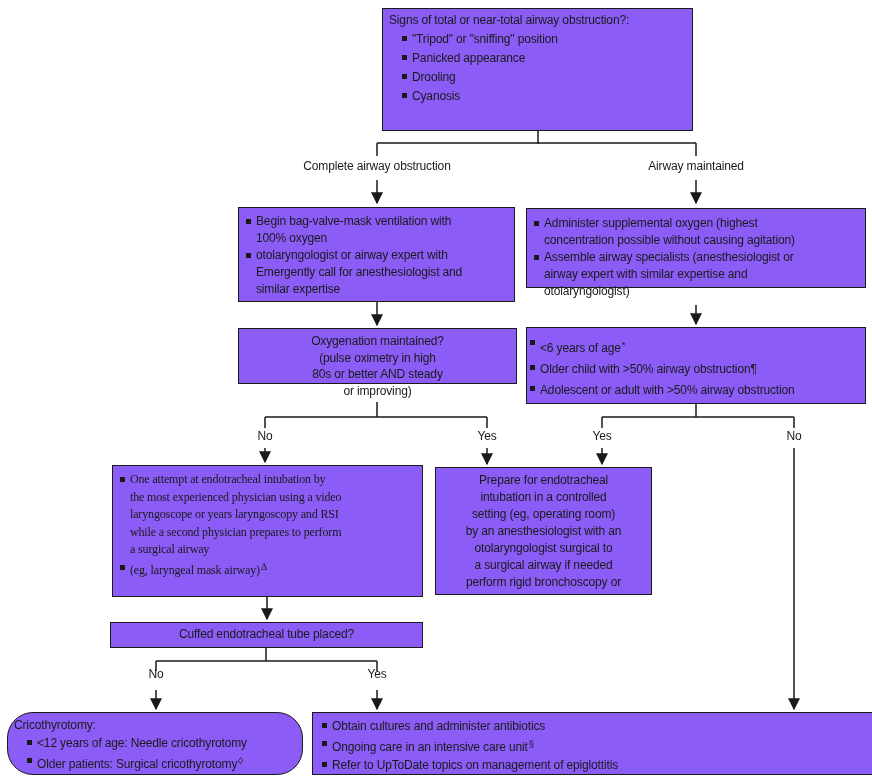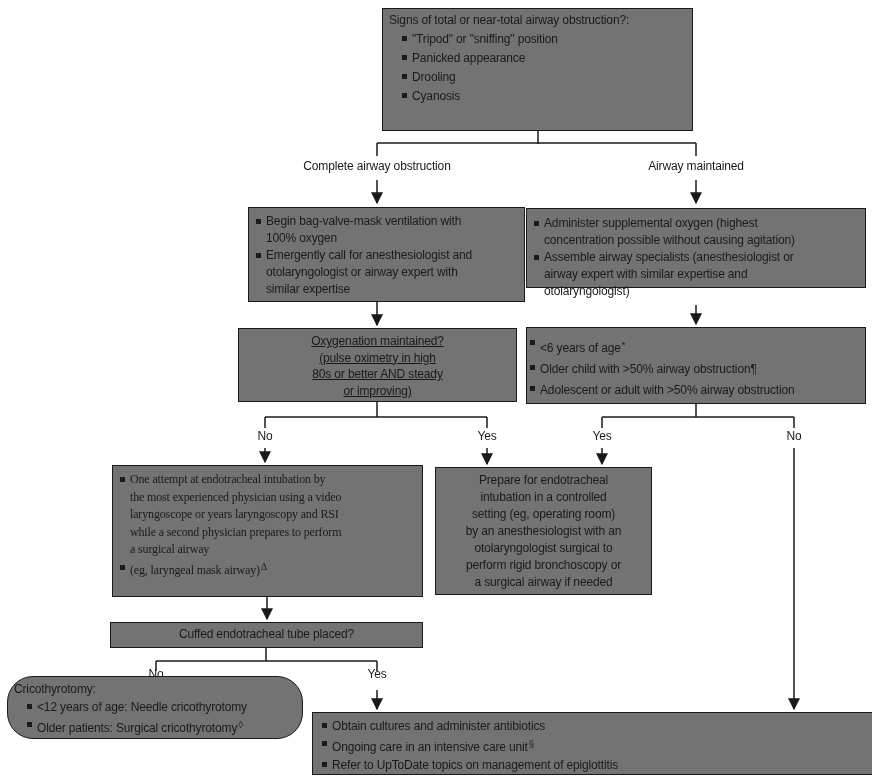--- a/index.html
+++ b/index.html
@@ -3,21 +3,21 @@
 <meta charset="utf-8">
 <style>
   html,body{margin:0;padding:0;background:#ffffff;}
   .canvas{
     position:relative;width:872px;height:781px;background:#ffffff;
     font-family:"Liberation Sans","DejaVu Sans",sans-serif;
     color:#1a1a1a;font-size:12px;letter-spacing:-0.15px;overflow:hidden;
   }
   svg.connectors{position:absolute;left:0;top:0;width:872px;height:781px;}
   .box{
-    position:absolute;border:1.6px solid #1a1a1a;background:#737373;
+    position:absolute;border:1.6px solid #1a1a1a;background:#8b5cf6;
     box-sizing:border-box;
   }
   .line{white-space:nowrap;}
   .bullet{display:flex;align-items:flex-start;}
   .bul{width:5px;height:5px;background:#1a1a1a;flex:0 0 5px;margin:6px 5px 0 1px;}
   .bt{flex:1;min-width:0;}
   .sup{font-size:9.5px;vertical-align:4px;margin-left:1px;}
   .edge-label{position:absolute;transform:translateX(-50%);white-space:nowrap;}
   .lh19{line-height:19px;}
   .lh17{line-height:17px;}
@@ -102,33 +102,33 @@
       <span class="bul"></span>
       <div class="bt">
           <div class="line">Cyanosis</div>
         </div>
     </div>
   </div>
 
   <div class="edge-label" style="left:377px;top:159px;">Complete airway obstruction</div>
   <div class="edge-label" style="left:696px;top:159px;">Airway maintained</div>
 
-  <div class="box lh17" style="left:248px;top:207px;width:277px;height:95px;padding:5px 6px;">
+  <div class="box lh17" style="left:238px;top:207px;width:277px;height:95px;padding:5px 6px;">
     <div class="bullet">
       <span class="bul"></span>
       <div class="bt">
         <div class="line">Begin bag-valve-mask ventilation with</div>
         <div class="line">100% oxygen</div>
       </div>
     </div>
     <div class="bullet">
       <span class="bul"></span>
       <div class="bt">
+        <div class="line">otolaryngologist or airway expert with</div>
         <div class="line">Emergently call for anesthesiologist and</div>
-        <div class="line">otolaryngologist or airway expert with</div>
         <div class="line">similar expertise</div>
       </div>
     </div>
   </div>
 
   <div class="box lh17" style="left:526px;top:208px;width:340px;height:80px;padding:6px 6px;">
     <div class="bullet">
       <span class="bul"></span>
       <div class="bt">
         <div class="line">Administer supplemental oxygen (highest</div>
@@ -138,21 +138,21 @@
     <div class="bullet">
       <span class="bul"></span>
       <div class="bt">
         <div class="line">Assemble airway specialists (anesthesiologist or</div>
         <div class="line">airway expert with similar expertise and</div>
         <div class="line">otolaryngologist)</div>
       </div>
     </div>
   </div>
 
-  <div class="box lh165 center" style="left:238px;top:328px;width:279px;height:74px;padding:4px 17px;text-decoration:underline;">
+  <div class="box lh165 center" style="left:238px;top:328px;width:279px;height:56px;padding:4px 17px;">
     <div class="line">Oxygenation maintained?</div>
     <div class="line">(pulse oximetry in high</div>
     <div class="line">80s or better AND steady</div>
     <div class="line">or improving)</div>
   </div>
 
   <div class="box lh21" style="left:526px;top:327px;width:340px;height:77px;padding:6px 2px;">
     <div class="bullet">
       <span class="bul"></span>
       <div class="bt">
@@ -196,32 +196,32 @@
       </div>
     </div>
   </div>
 
   <div class="box lh17 center" style="left:435px;top:467px;width:217px;height:128px;padding:4px 2px;">
     <div class="line">Prepare for endotracheal</div>
     <div class="line">intubation in a controlled</div>
     <div class="line">setting (eg, operating room)</div>
     <div class="line">by an anesthesiologist with an</div>
     <div class="line">otolaryngologist surgical to</div>
+    <div class="line">a surgical airway if needed</div>
     <div class="line">perform rigid bronchoscopy or</div>
-    <div class="line">a surgical airway if needed</div>
   </div>
 
   <div class="box center" style="left:110px;top:622px;width:313px;height:26px;line-height:22px;">
     <div class="line">Cuffed endotracheal tube placed?</div>
   </div>
 
   <div class="edge-label" style="left:156px;top:667px;">No</div>
   <div class="edge-label" style="left:377px;top:667px;">Yes</div>
 
-  <div class="box lh18" style="left:7px;top:676px;width:296px;height:63px;padding:3px 6px;border-radius:26px;">
+  <div class="box lh18" style="left:7px;top:712px;width:296px;height:63px;padding:3px 6px;border-radius:26px;">
     <div class="line">Cricothyrotomy:</div>
     <div class="bullet indent">
       <span class="bul"></span>
       <div class="bt">
           <div class="line">&lt;12 years of age: Needle cricothyrotomy</div>
         </div>
     </div>
     <div class="bullet indent">
       <span class="bul"></span>
       <div class="bt">

